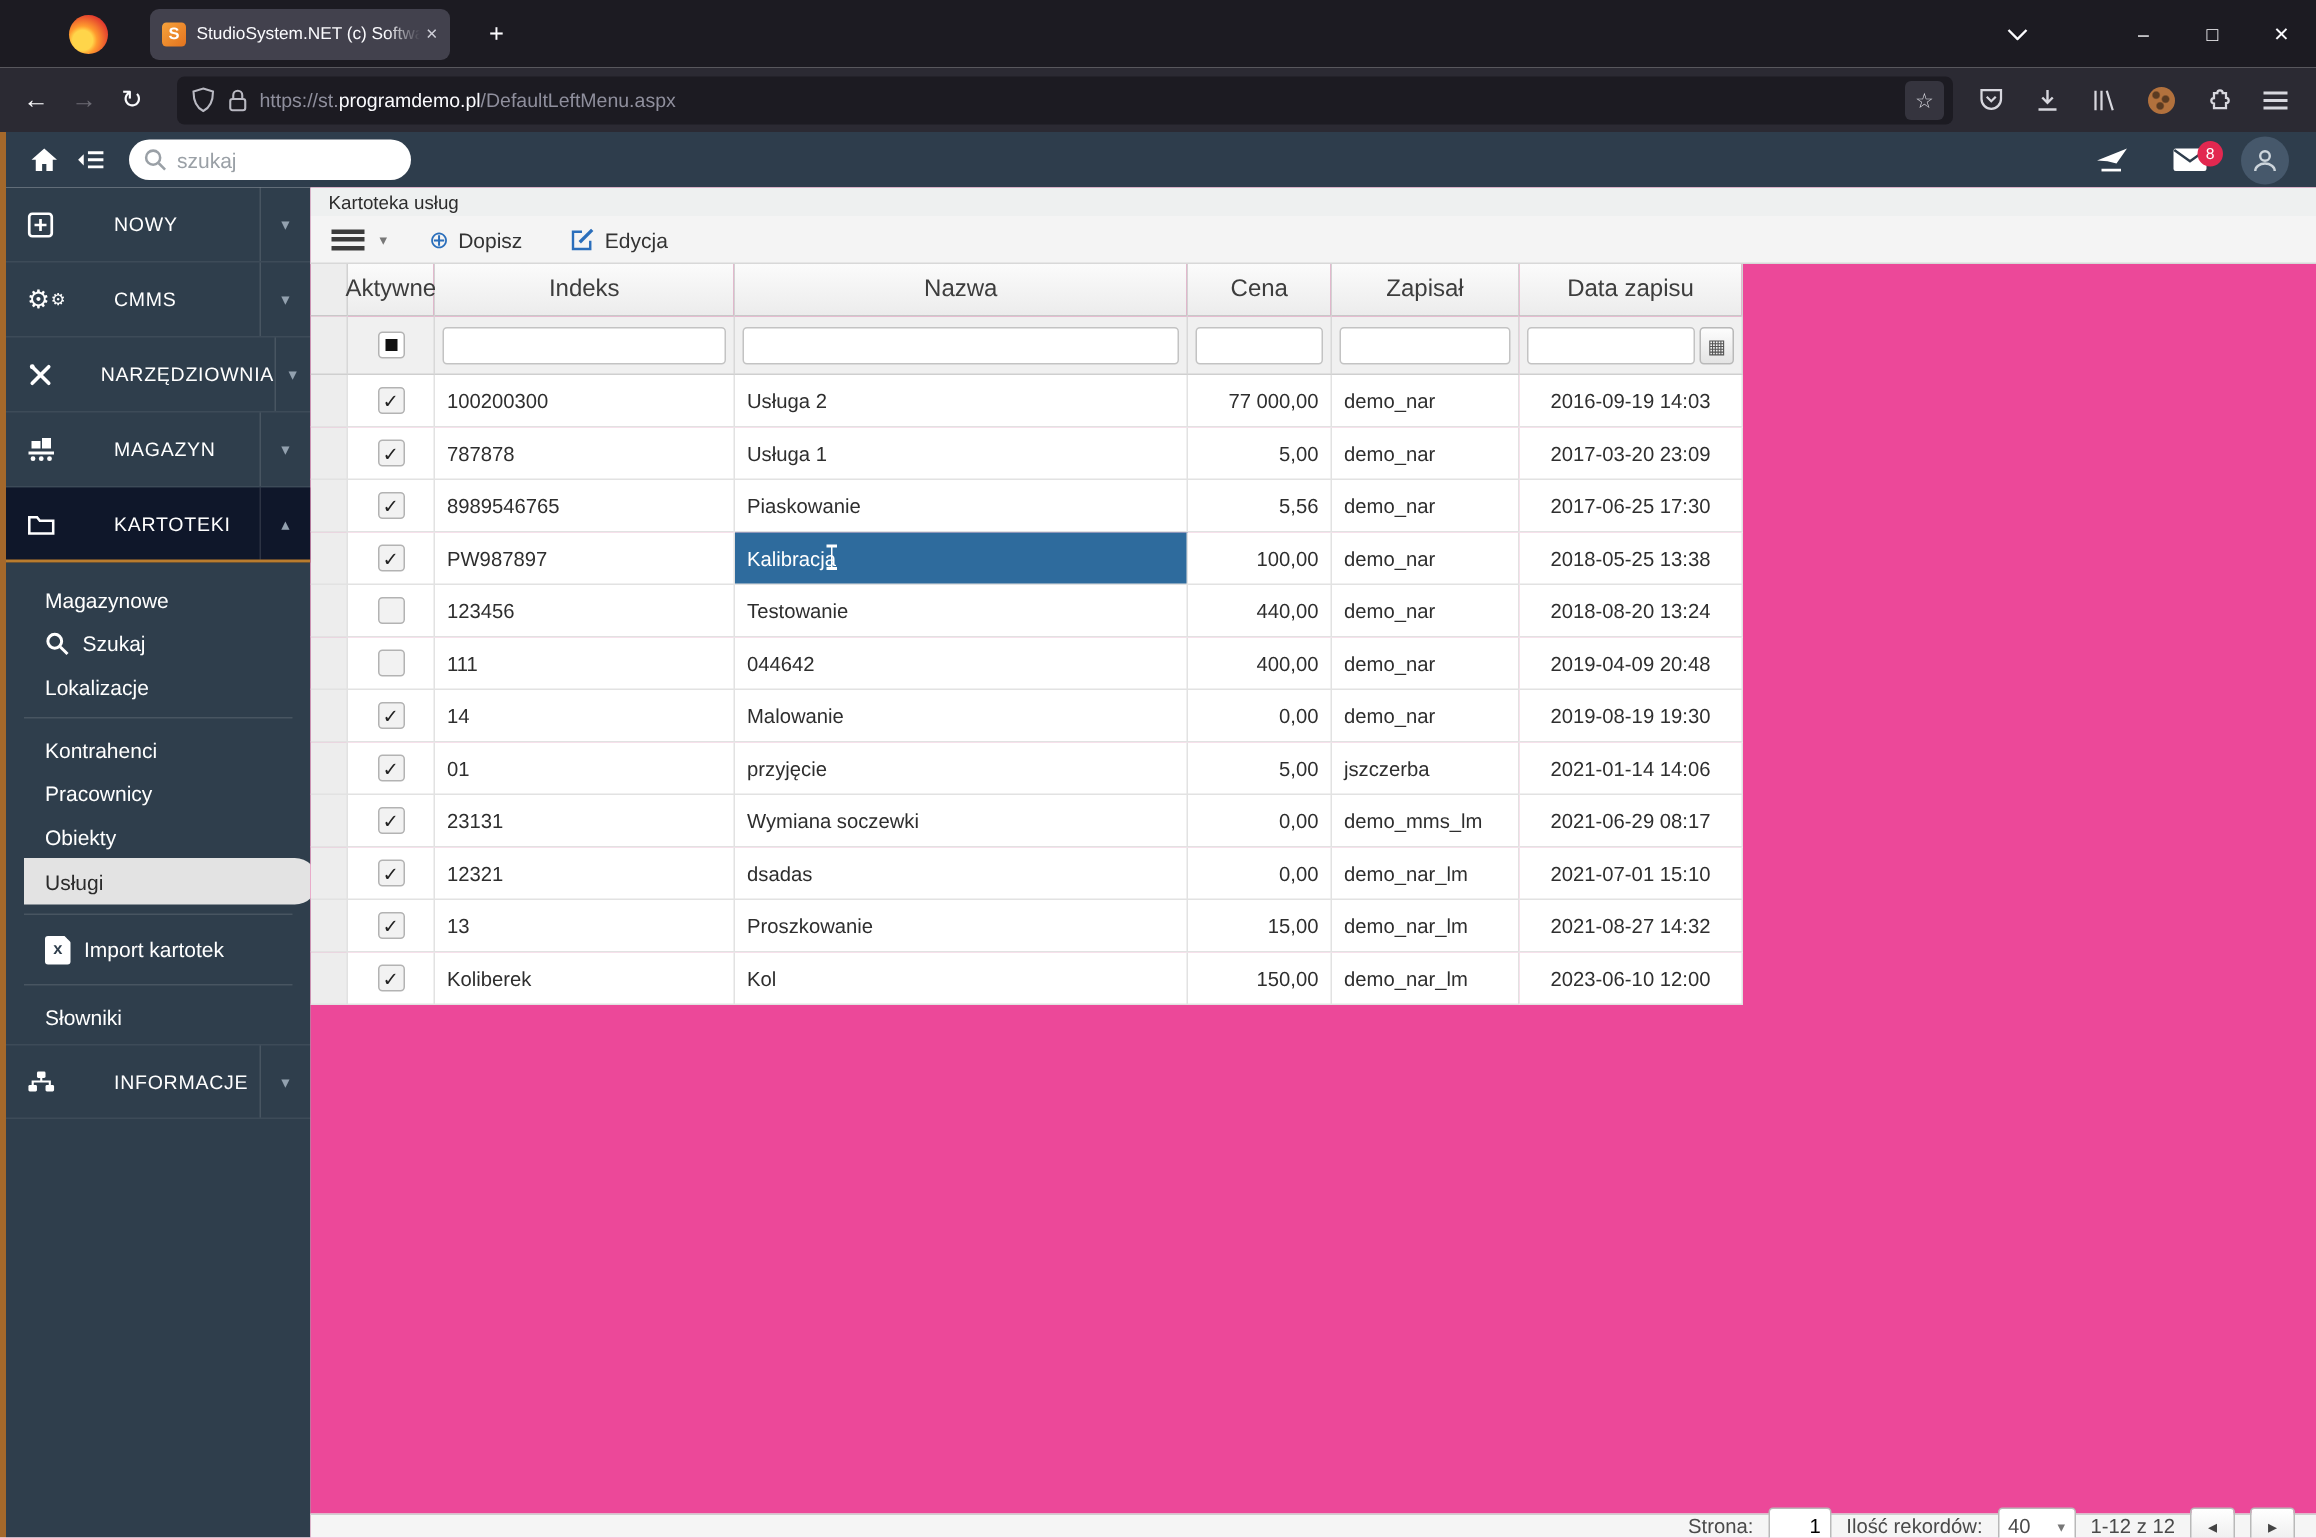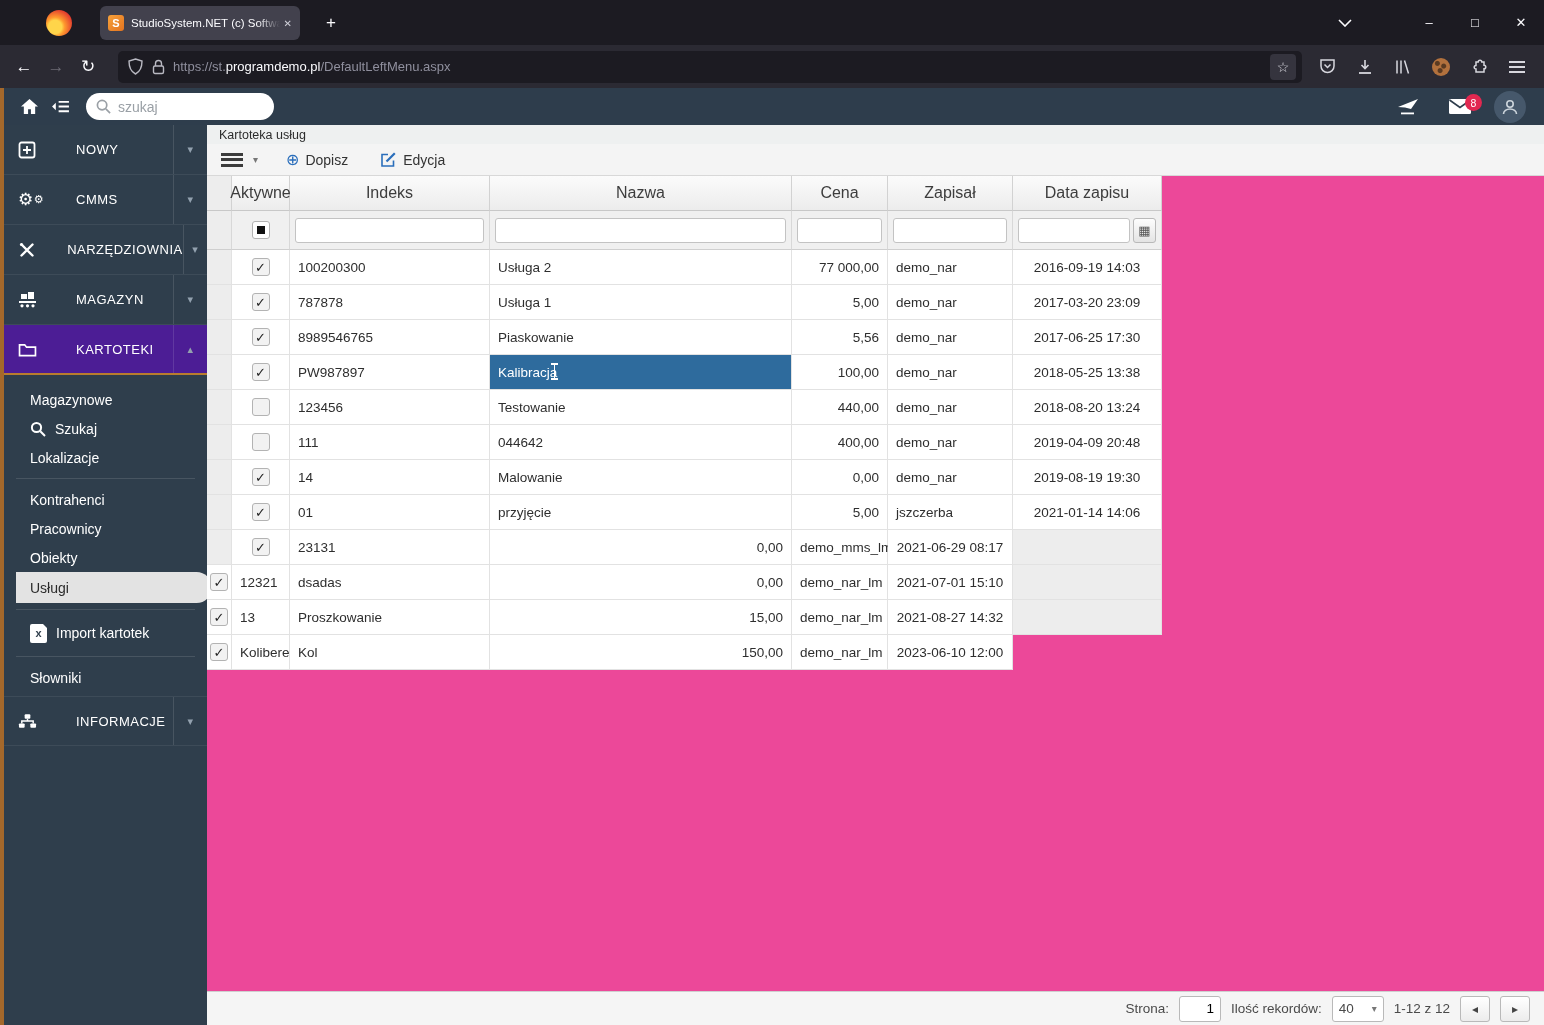--- a/index.html
+++ b/index.html
@@ -61,21 +61,21 @@
   .middle { flex:1; display:flex; min-height:0; }
 
   
   .sidebar { width:203px; background:#2f3e4c; color:#fff; flex:0 0 203px; display:flex; flex-direction:column; }
   .side-item { height:50px; display:flex; align-items:center; padding:0 0 0 14px;
     border-bottom:1px solid rgba(255,255,255,.07); font-size:13px; letter-spacing:.5px; }
   .side-item .s-icon { width:30px; display:flex; align-items:center; }
   .side-item .s-label { flex:1;margin-left:28px; }
   .side-chev { width:34px; align-self:stretch; display:flex; align-items:center; justify-content:center;
     color:#93a1af; border-left:1px solid rgba(255,255,255,.12); font-size:11px; }
-  .side-item.active { background:#4c1d95; border-bottom:2px solid #b97c2e; }
+  .side-item.active { background:#0f172a; border-bottom:2px solid #b97c2e; }
   .submenu { padding:10px 12px 4px; font-size:14px; }
   .sub-item { height:29px; display:flex; align-items:center; padding-left:14px; gap:9px; }
   .sub-item.with-icon { gap:9px; }
   .sub-item.active { background:#e3e3e3; color:#2b2b2b; border-radius:0 16px 16px 0; width:196px; height:31px; }
   .sub-divider { border-top:1px solid rgba(255,255,255,.12); margin:6px 0; }
   .xls-icon { width:17px; height:19px; background:#fff; border-radius:2px; position:relative;
     color:#2f3e4c; font-size:11px; font-weight:bold; display:flex; align-items:center; justify-content:center; }
   .xls-icon::before { content:""; position:absolute; right:-1px; top:-1px; border:3px solid #2f3e4c;
     border-left-color:transparent; border-bottom-color:transparent; }
 
@@ -115,21 +115,21 @@
   .cell.c0 { background:#ededed; padding:0; }
   .cell.c1 { justify-content:center; padding:0; }
   .cell.c4 { justify-content:flex-end; }
   .cell.c6 { justify-content:center;text-align:right; }
   .cell.selcell { background:#2e6b9d; color:#fff; position:relative; }
   .ibeam { position:absolute; left:60px; top:8px; width:9px; height:17px; }
   .ibeam::before { content:""; position:absolute; left:3.6px; top:1px; bottom:1px; width:1.6px; background:#fff; }
   .ibeam::after { content:""; position:absolute; left:1px; right:1px; top:0; height:1.6px; background:#fff;
     box-shadow:0 15px 0 #fff; }
 
-  .pagebar { height:34px; background:#f5f5f5; border-top:1px solid #cfcfcf; display:flex;
+  .pagebar { height:16px; background:#f5f5f5; border-top:1px solid #cfcfcf; display:flex;
     align-items:center; justify-content:flex-end; gap:10px; padding-right:14px; font-size:13.5px; color:#4a4a4a; }
   .pagebar input { width:42px; height:26px; border:1px solid #b9b9b9; border-radius:3px; text-align:right;
     padding-right:6px; font-size:13.5px; outline:none; font-family:"Liberation Sans", sans-serif; }
   .rec-select { width:52px; height:26px; border:1px solid #b9b9b9; border-radius:3px; background:#fff;
     display:flex; align-items:center; justify-content:space-between; padding:0 6px; font-size:13.5px; }
   .rec-select .chev { color:#777; font-size:10px; }
   .pg-btn { width:30px; height:26px; border:1px solid #b9b9b9; border-radius:3px;
     background:linear-gradient(#fff,#ececec); color:#444; display:flex; align-items:center; justify-content:center; font-size:12px; }
 
   svg { display:block; }
@@ -473,20 +473,21 @@
             <div class="cell c2">01</div>
             <div class="cell c3">przyjęcie</div>
             <div class="cell c4">5,00</div>
             <div class="cell c5">jszczerba</div>
             <div class="cell c6">2021-01-14 14:06</div>
             <div class="cell c0"></div>
             <div class="cell c1">
               <div class="cbx checked">✓</div>
             </div>
             <div class="cell c2">23131</div>
+            <div class="cell c3">Wymiana soczewki</div>
             <div class="cell c4">0,00</div>
             <div class="cell c5">demo_mms_lm</div>
             <div class="cell c6">2021-06-29 08:17</div>
             <div class="cell c0"></div>
             <div class="cell c1">
               <div class="cbx checked">✓</div>
             </div>
             <div class="cell c2">12321</div>
             <div class="cell c3">dsadas</div>
             <div class="cell c4">0,00</div>

